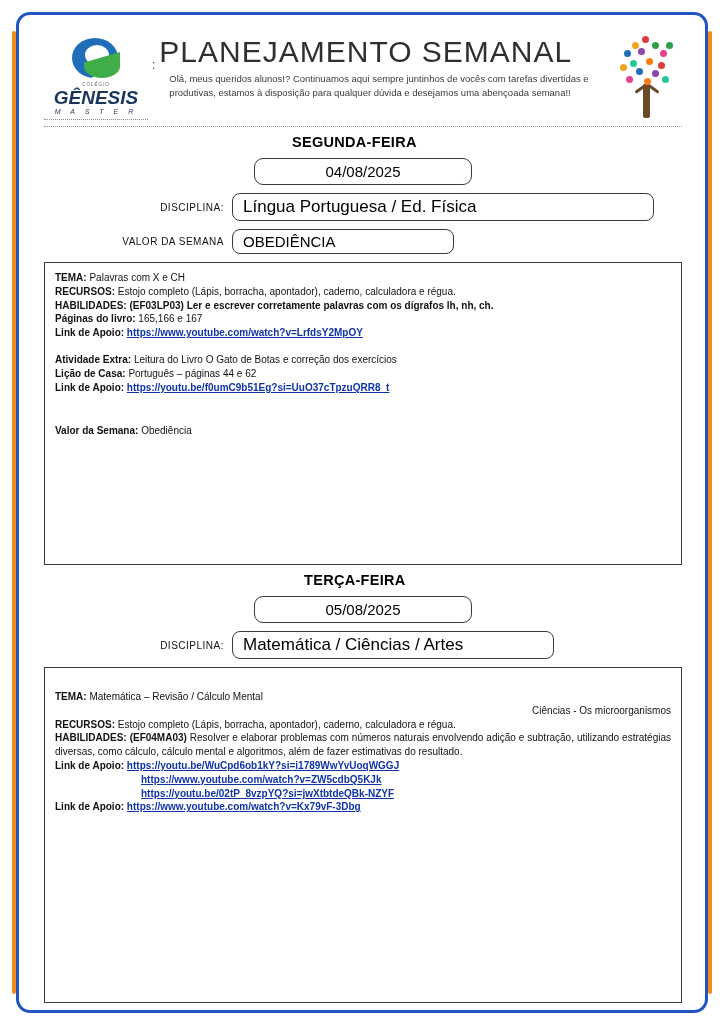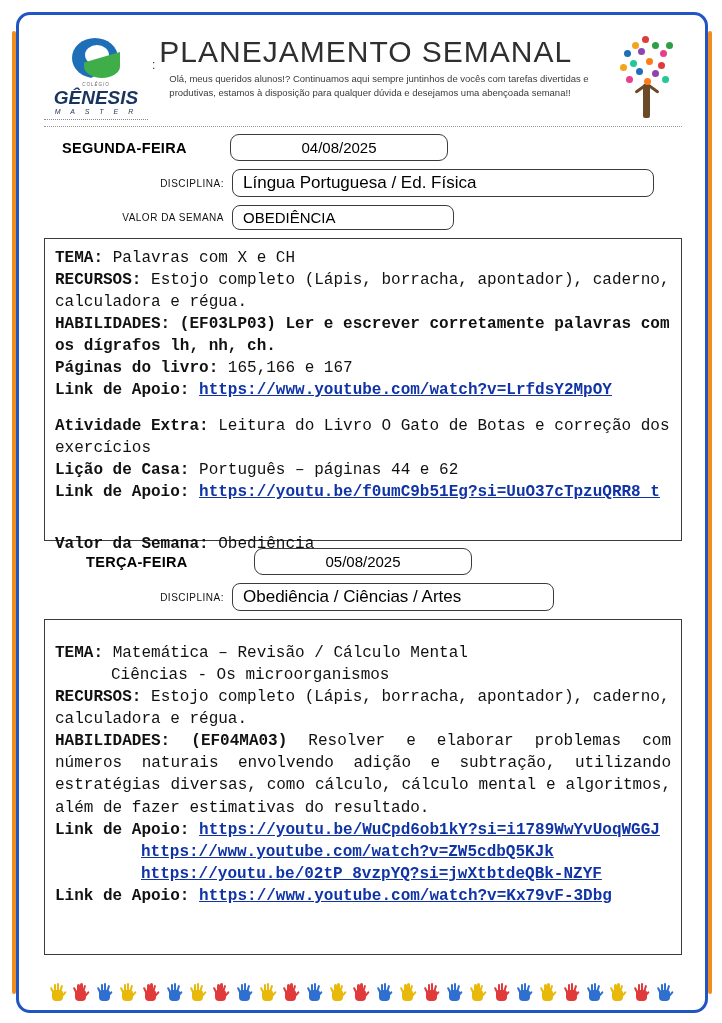--- a/index.html
+++ b/index.html
@@ -180,20 +180,21 @@
     border-top: 1px dotted #999;
     margin: 6px 0 2px 0;
   }
 
   
   .day-row {
     display: flex;
     align-items: center;
     gap: 8px;
     margin-top: 7px;
+    flex-direction: column;
   }
   .day-label {
     font-size: 14.5px;
     font-weight: bold;
     color: #000;
     letter-spacing: 0.3px;
     width: 160px;
     text-align: left;
     padding-left: 18px;
   }
@@ -230,37 +231,36 @@
   .value-box.disciplina-1 { width: 400px; }
   .value-box.valor-1 { width: 200px; font-size: 15px; }
   .value-box.disciplina-2 { width: 300px; }
 
   
   .body-box {
     border: 1px solid #3b3b3b;
     background: #fff;
     margin-top: 8px;
     padding: 8px 10px;
-    font-size: 16px;
+    font-size: 10px;
     line-height: 1.38;
     color: #111;
-    font-family: Liberation Mono, monospace;
   }
   .body-box.b1 { height: 285px; }
   .body-box.b2 { height: 318px; }
   .lbl { font-weight: bold; }
   a.link {
     color: #1034a6;
     text-decoration: underline;
     font-weight: bold;
   }
   .pad-top-sm { margin-top: 14px; }
   .pad-top-md { margin-top: 13px; }
   .pad-top-lg { margin-top: 30px; }
-  .indent-1 { padding-left: 56px; }
+  .indent-1 { padding-left: 56px; text-align: right; }
   .indent-links { padding-left: 86px; }
   .just { text-align: justify; }
 
   
   .footer {
     position: absolute;
     left: 50px;
     right: 50px;
     bottom: 22px;
     display: flex;
@@ -403,21 +403,21 @@
       </div>
     </div>
 
     <div class="day-row">
       <div class="day-label indent-terca">TERÇA-FEIRA</div>
       <div class="date-box">05/08/2025</div>
     </div>
 
     <div class="field-row">
       <div class="field-label">DISCIPLINA:</div>
-      <div class="value-box disciplina-2">Obediência / Ciências / Artes</div>
+      <div class="value-box disciplina-2">Matemática / Ciências / Artes</div>
     </div>
 
     <div class="body-box b2">
       <div class="pad-top-sm">
         <span class="lbl">TEMA:</span>
         <span>Matemática – Revisão  / Cálculo Mental</span>
       </div>
       <div class="indent-1">Ciências -  Os microorganismos</div>
       <div>
         <span class="lbl">RECURSOS:</span>

